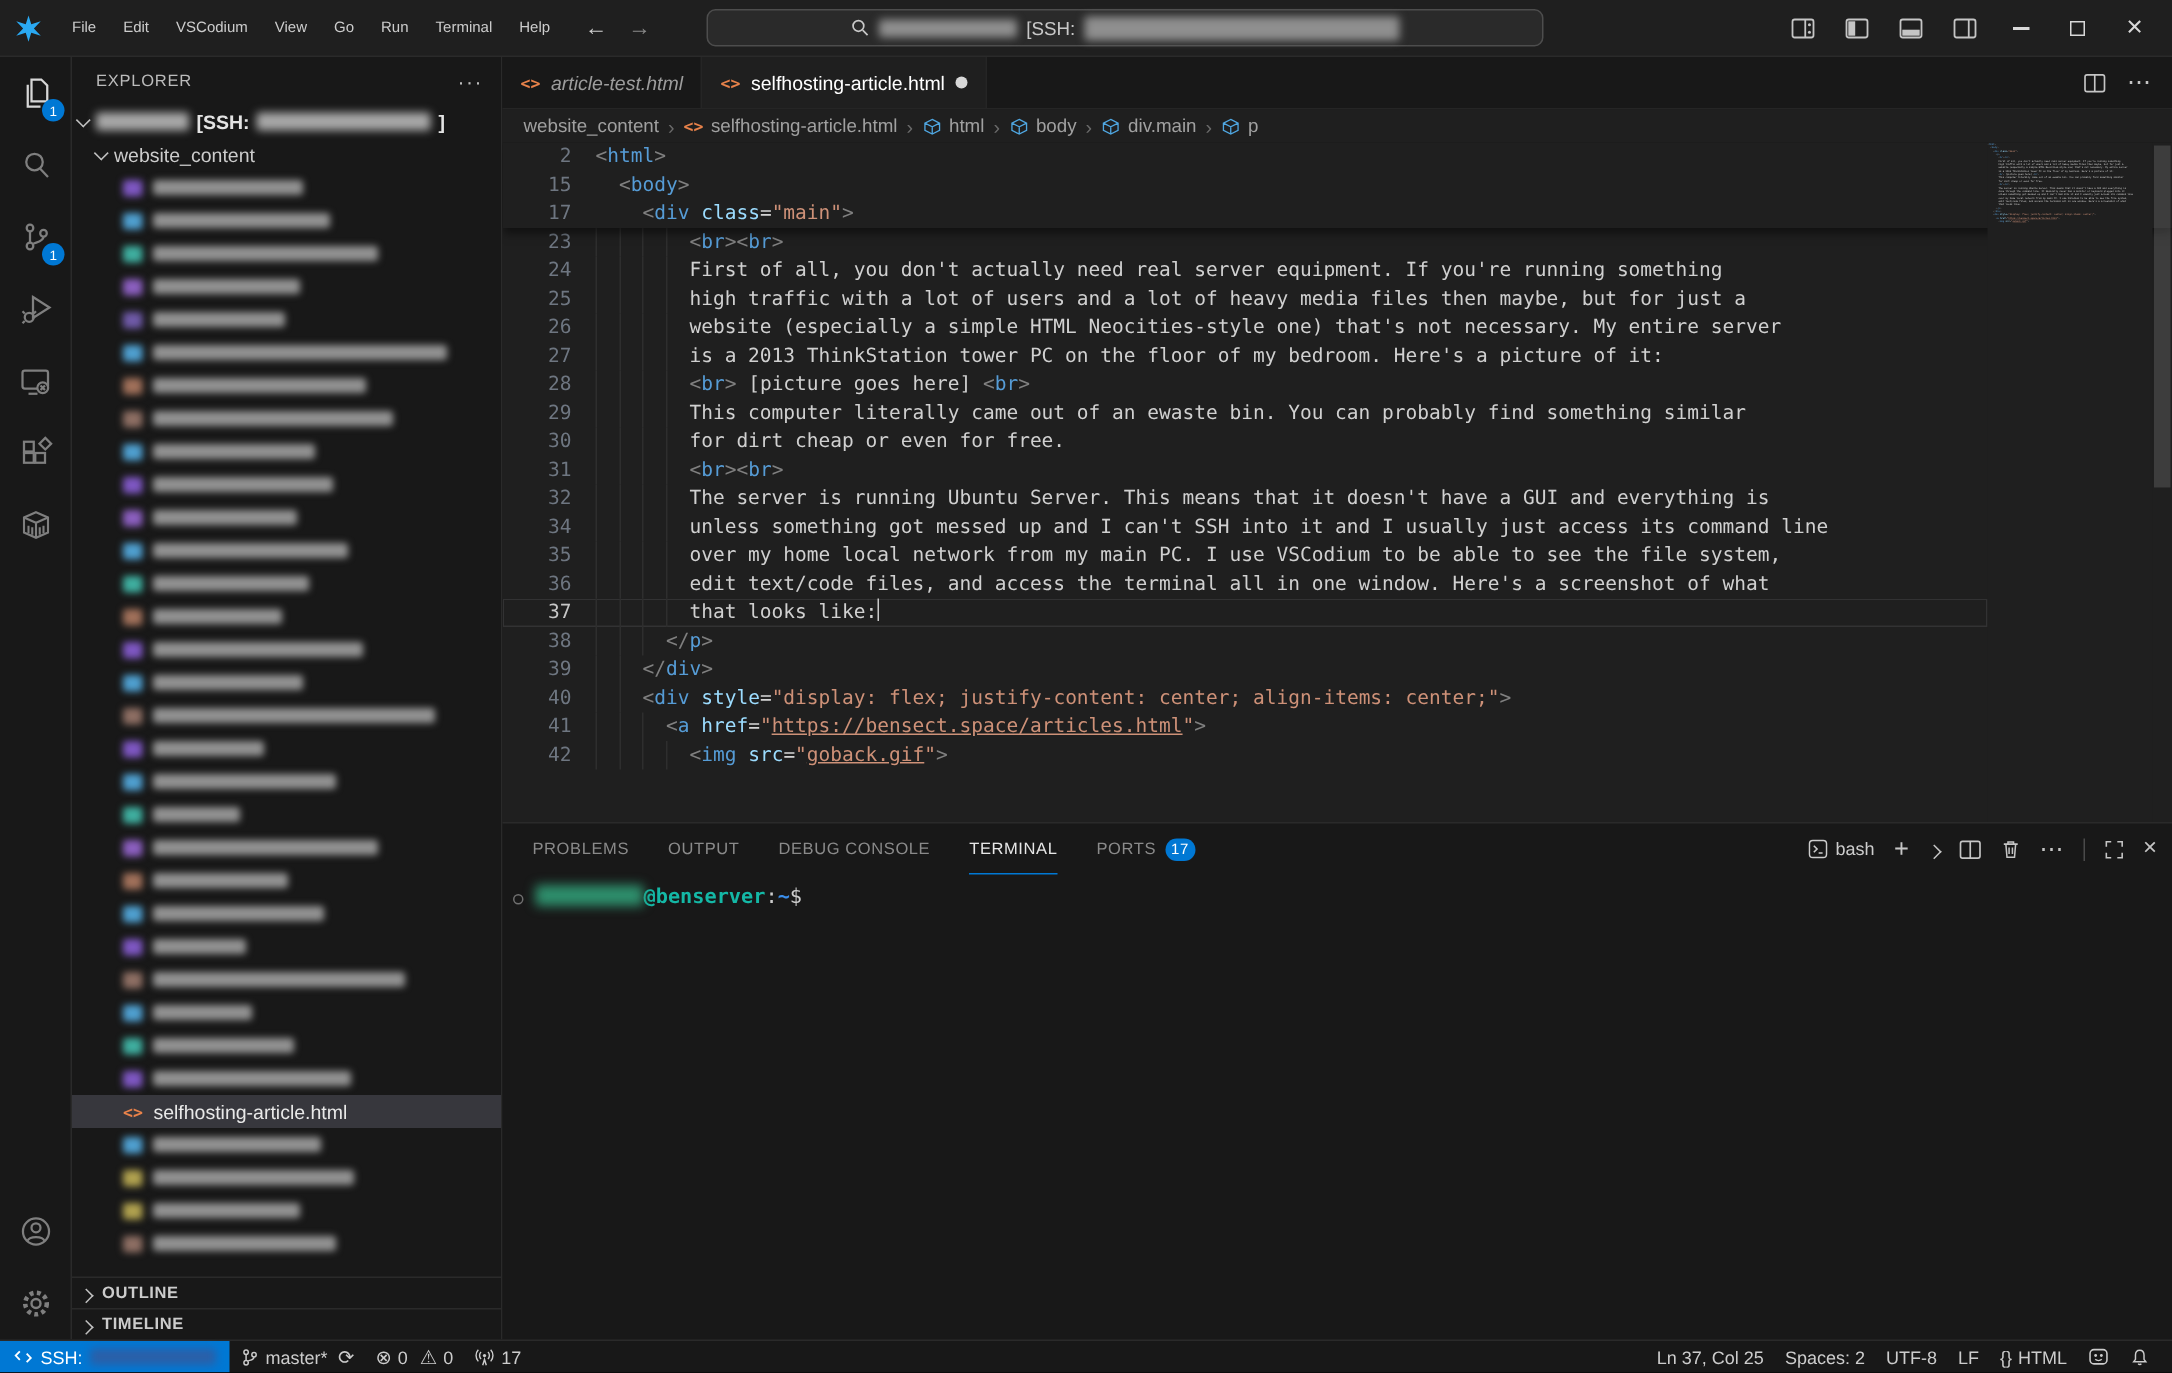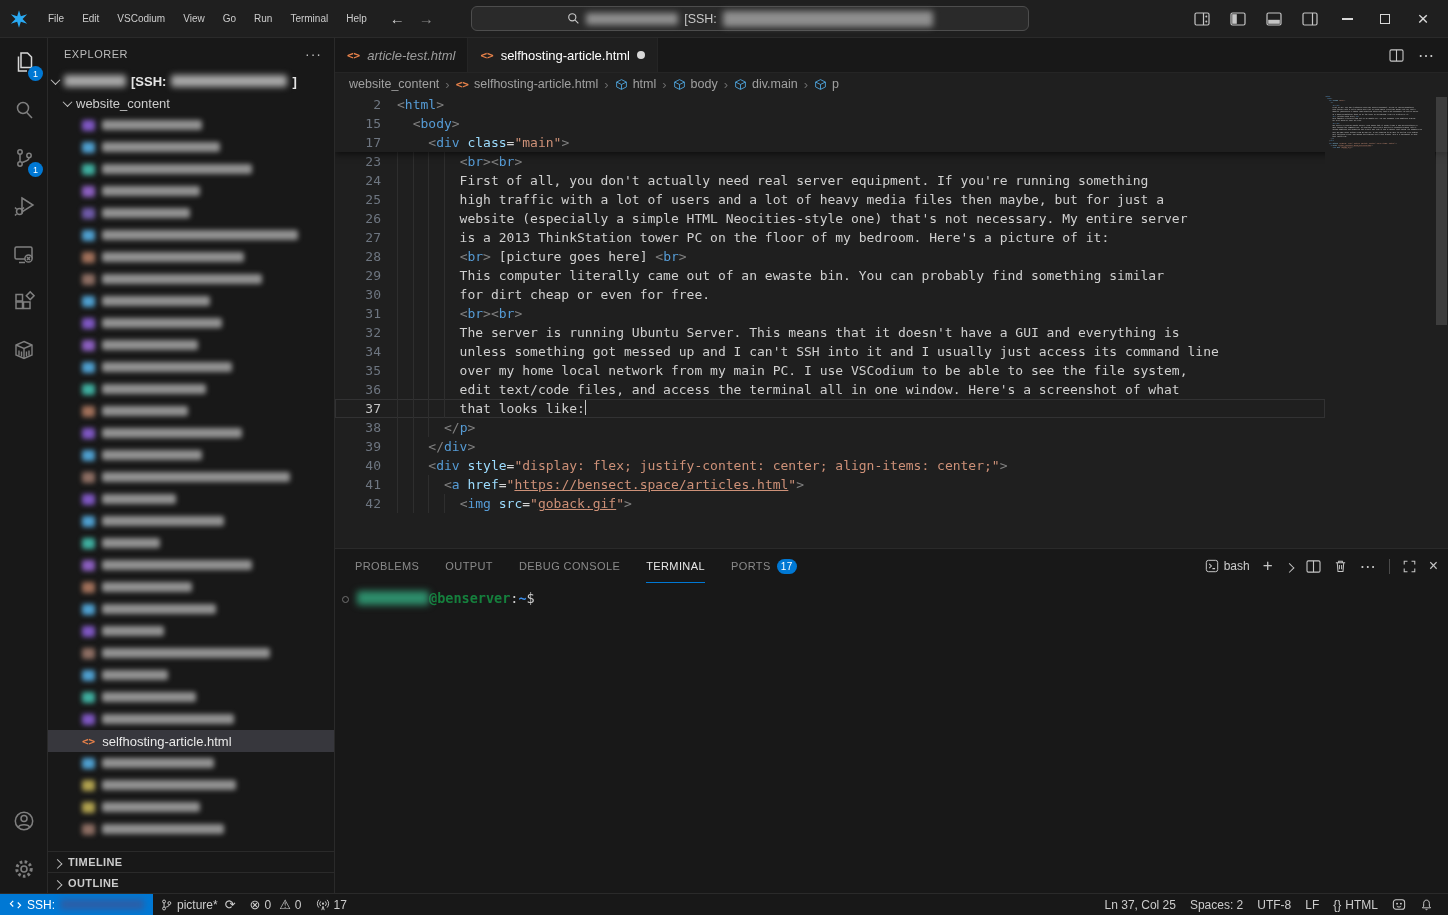--- a/index.html
+++ b/index.html
@@ -92,21 +92,21 @@
   .ptab.active{ color:#e7e7e7; box-shadow:inset 0 -1px 0 #0078d4; }
   .ports-badge{ background:#0078d4; color:#fff; border-radius:9px; min-width:18px; height:15px;
                 font-size:10px; display:flex; align-items:center; justify-content:center; padding:0 4px;}
   .panel-actions{ position:absolute; right:10px; top:0; height:34px; display:flex; align-items:center; gap:13px; color:#c5c5c5;}
   .pa-sep{ width:1px; height:15px; background:#4a4a4a; }
   .shell-label{ font-size:12px; color:#cccccc; display:flex; align-items:center; gap:5px;}
   .term{ position:relative; padding:7px 0 0 22px; font-family:"DejaVu Sans Mono",monospace; font-size:13.5px; }
   .term-deco{ position:absolute; left:7px; top:13px; width:7px; height:7px; border:1.2px solid #707070; border-radius:50%;}
   .t-user{ display:inline-block; width:72px; height:14px; background:#2e8f6c; filter:blur(3.5px);
            border-radius:2px; vertical-align:-2px; }
-  .t-host{ color:#15803d; font-weight:bold; }
+  .t-host{ color:#14b8a6; font-weight:bold; }
   .t-cwd{ color:#3b8eea; font-weight:bold; }
   .t-plain{ color:#cccccc; }
 
   
   .statusbar{ position:absolute; left:0; right:0; bottom:0; height:22px; background:#181818;
               border-top:1px solid #2a2a2a; display:flex; align-items:center; font-size:12px; color:#cccccc;}
   .sb-remote{ height:100%; background:#0078d4; color:#fff; display:flex; align-items:center; gap:5px; padding:0 9px;}
   .sb-remote .redact{ background:#2a5fa8; height:11px; }
   .sb-item{ display:flex; align-items:center; gap:4px; padding:0 7px; }
   .sb-right{ margin-left:auto; display:flex; align-items:center; padding-right:8px; }
@@ -397,25 +397,25 @@
           <span class="fname" style="width: 98px;"></span>
         </div>
         <div class="frow">
           <span class="ficon" style="background: rgb(141, 110, 99);"></span>
           <span class="fname" style="width: 122px;"></span>
         </div>
       </div>
     <div style="flex:1"></div>
     <div class="sb-section">
       <span class="chev right"></span>
-      <span>TIMELINE</span>
+      <span>OUTLINE</span>
     </div>
     <div class="sb-section">
       <span class="chev right"></span>
-      <span>OUTLINE</span>
+      <span>TIMELINE</span>
     </div>
   </div>
 
   <div class="editor-group">
     <div class="tabbar">
       <div class="tab preview">
         <span class="html-ic">&lt;&gt;</span>
         <span class="lbl">article-test.html</span>
       </div>
       <div class="tab active">
@@ -641,21 +641,21 @@
     </div>
     <div class="sb-item">
       <svg width="13" height="14" viewBox="0 0 16 16">
           <g fill="none" stroke="#cccccc" stroke-width="1.2">
             <circle cx="5" cy="3.7" r="1.8"></circle>
             <circle cx="5" cy="12.3" r="1.8"></circle>
             <circle cx="11.5" cy="5.7" r="1.8"></circle>
             <path d="M5 5.5 V10.5 M11.5 7.5 C11.5 10 8 10.2 6.8 10.8"></path>
           </g>
         </svg>
-      <span>picture*</span>
+      <span>master*</span>
       <span class="ico12" style="margin-left:3px">⟳</span>
     </div>
     <div class="sb-item">
       <span class="ico12">⊗</span>
       <span>0</span>
       <span class="ico12" style="margin-left:4px">⚠</span>
       <span>0</span>
     </div>
     <div class="sb-item">
       <svg width="14" height="12" viewBox="0 0 16 14">

